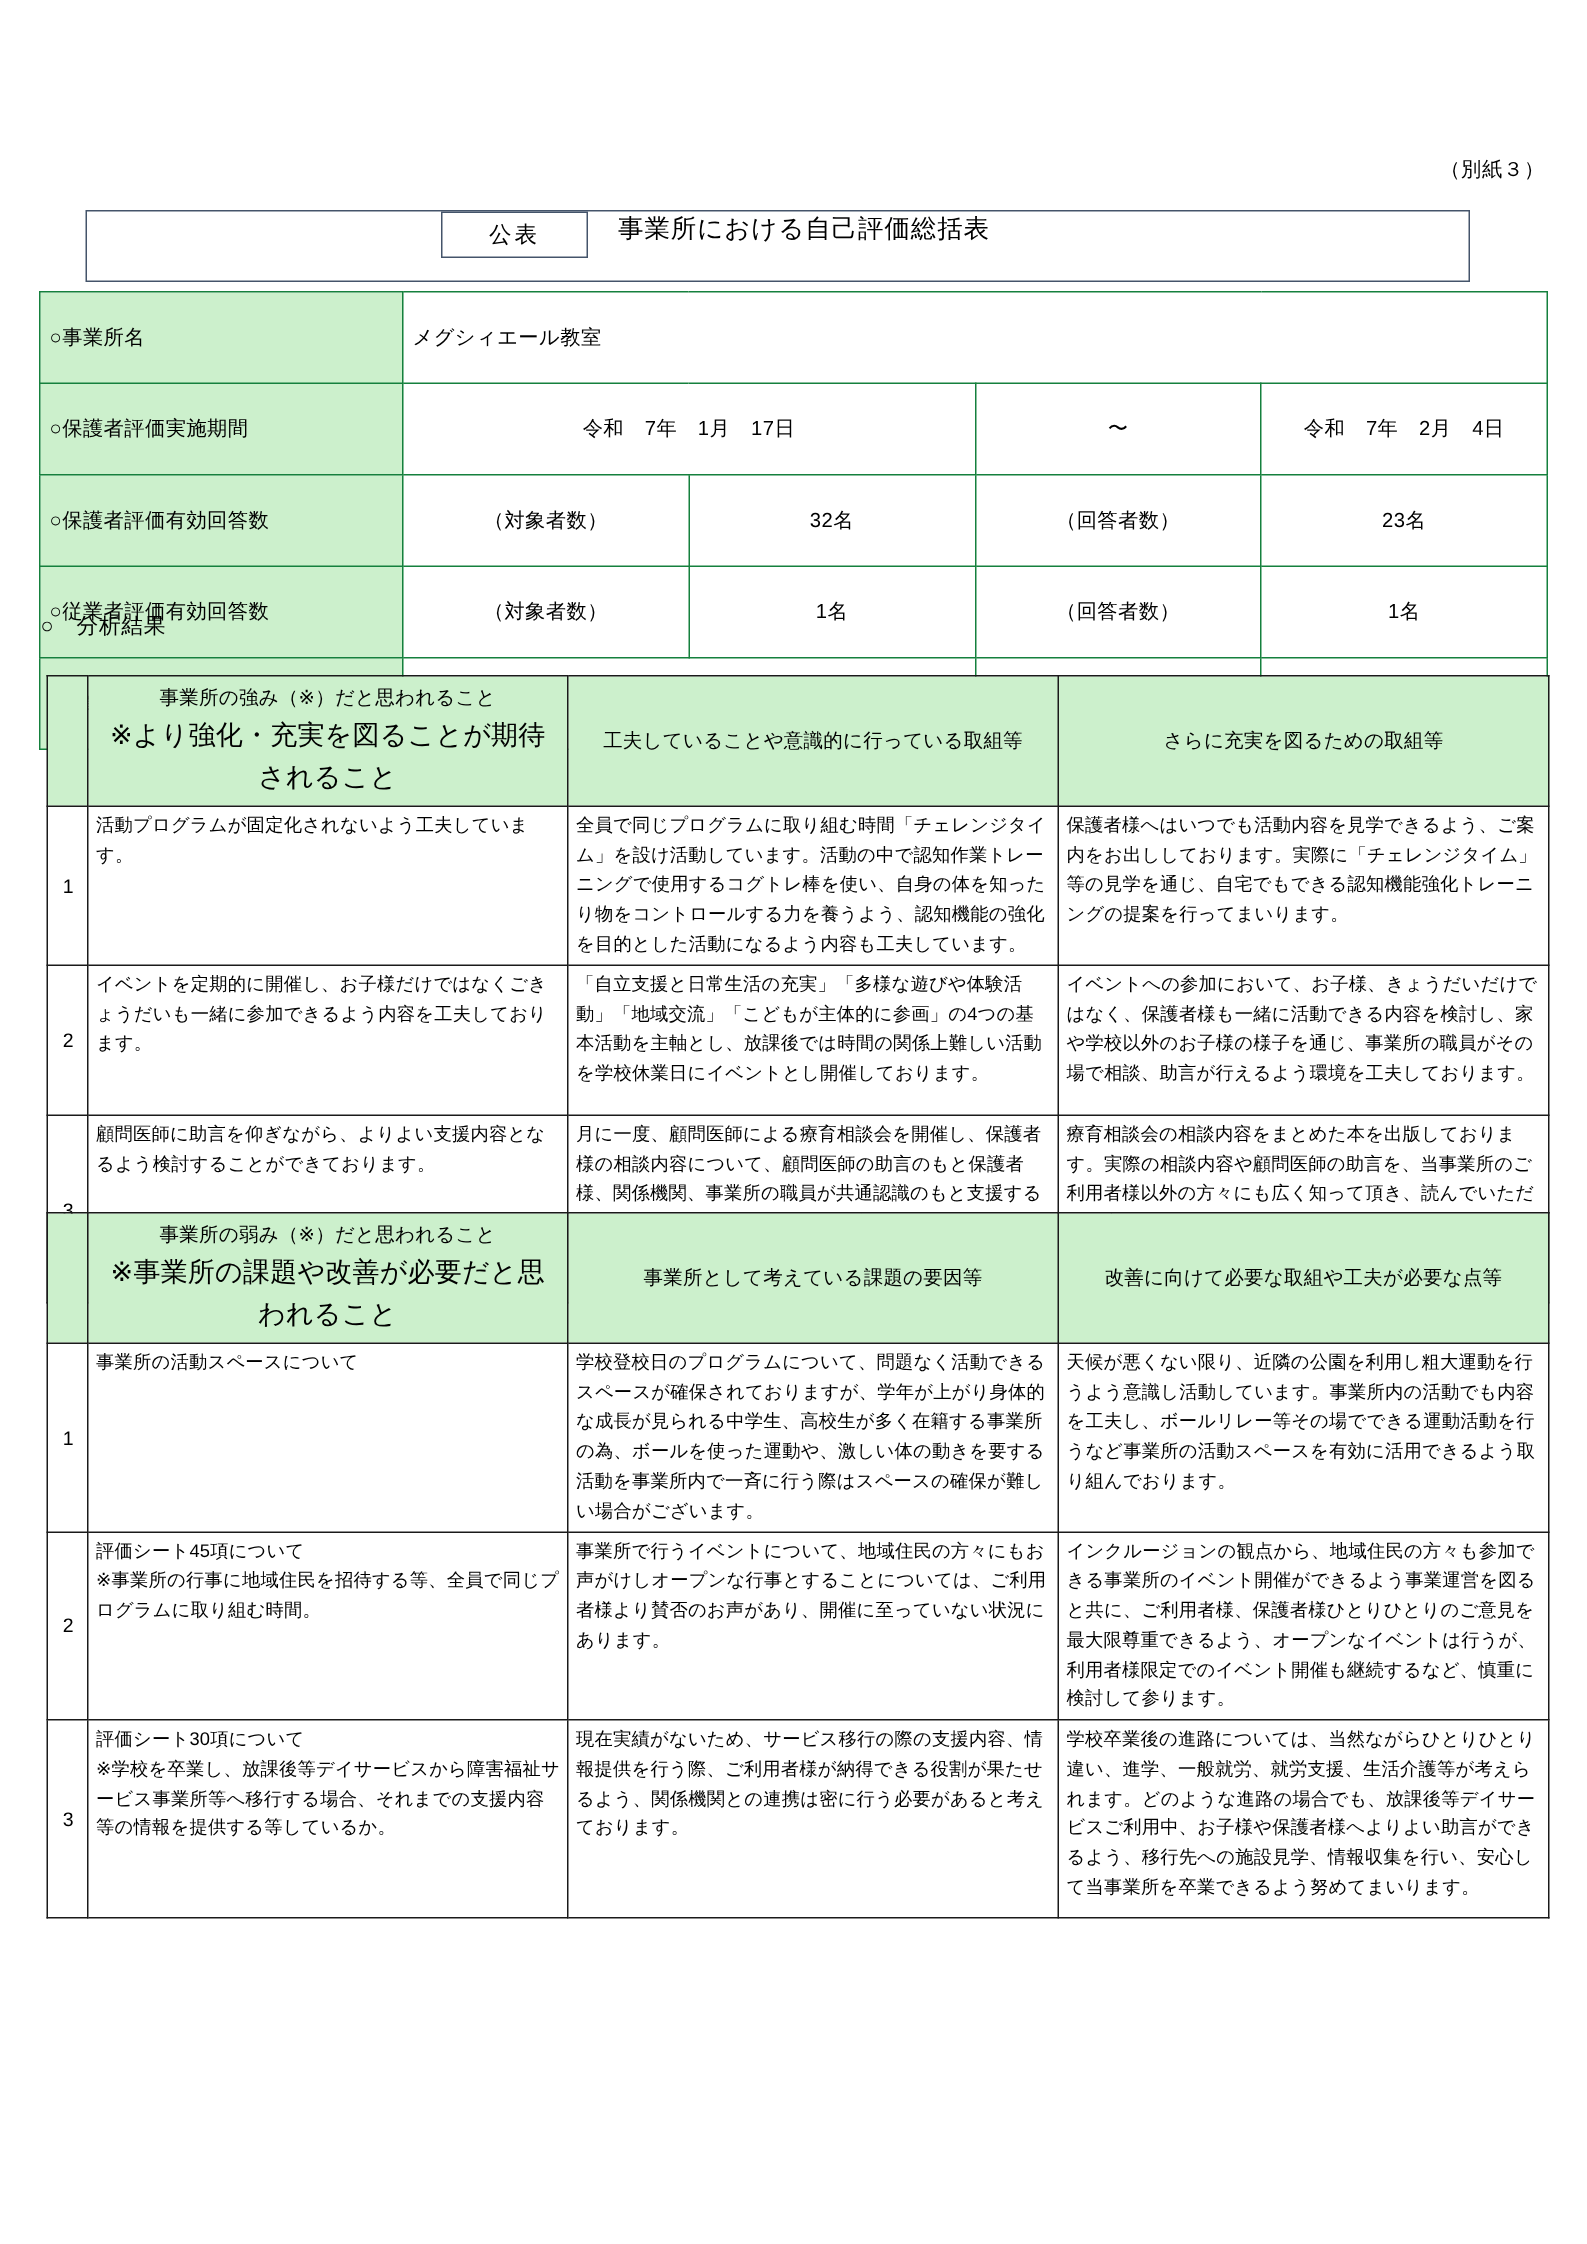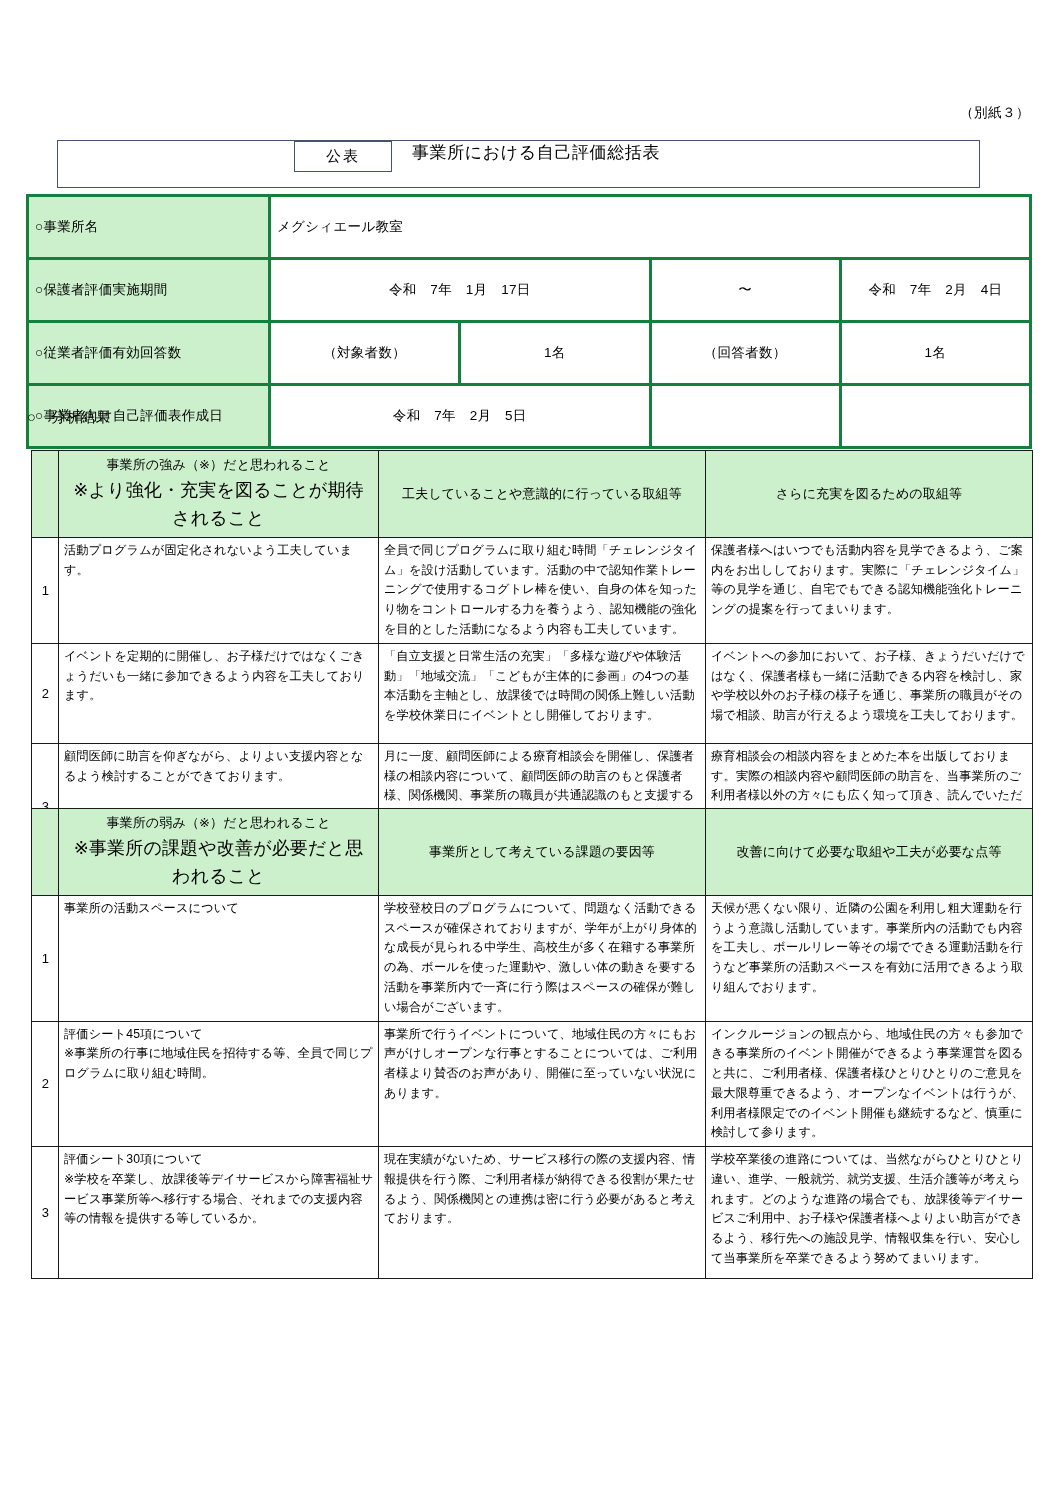--- a/index.html
+++ b/index.html
@@ -68,21 +68,21 @@
     border-collapse: collapse;
   }
   .info-table {
     position: absolute;
     left: 26px;
     top: 194px;
     width: 1006px;
     table-layout: fixed;
   }
   .info-table td {
-    border: 3px solid #15803d;
+    border: 1px solid #15803d;
     font-size: 13.5px;
     padding: 21px 6px;
     vertical-align: middle;
     box-sizing: border-box;
     letter-spacing: 0.3px;
   }
   .lbl {
     background: #ccf0cc;
     width: 242px;
     height: 33px;
@@ -174,20 +174,27 @@
     <tbody>
       <tr>
         <td class="lbl">○事業所名</td>
         <td class="val-plain" colspan="4">メグシィエール教室</td>
       </tr>
       <tr class="r-h38">
         <td class="lbl">○保護者評価実施期間</td>
         <td class="val-plain ctr" colspan="2">令和　7年　1月　17日</td>
         <td class="val-plain ctr">〜</td>
         <td class="val-plain ctr">令和　7年　2月　4日</td>
+      </tr>
+      <tr class="r-h38">
+        <td class="lbl">○保護者評価有効回答数</td>
+        <td class="val-plain small-lbl">（対象者数）</td>
+        <td class="val-plain ctr">32名</td>
+        <td class="val-plain small-lbl">（回答者数）</td>
+        <td class="val-plain ctr">23名</td>
       </tr>
       <tr class="r-h38">
         <td class="lbl">○従業者評価有効回答数</td>
         <td class="val-plain small-lbl">（対象者数）</td>
         <td class="val-plain ctr">1名</td>
         <td class="val-plain small-lbl">（回答者数）</td>
         <td class="val-plain ctr">1名</td>
       </tr>
       <tr class="r-h38">
         <td class="lbl">○事業者向け自己評価表作成日</td>

